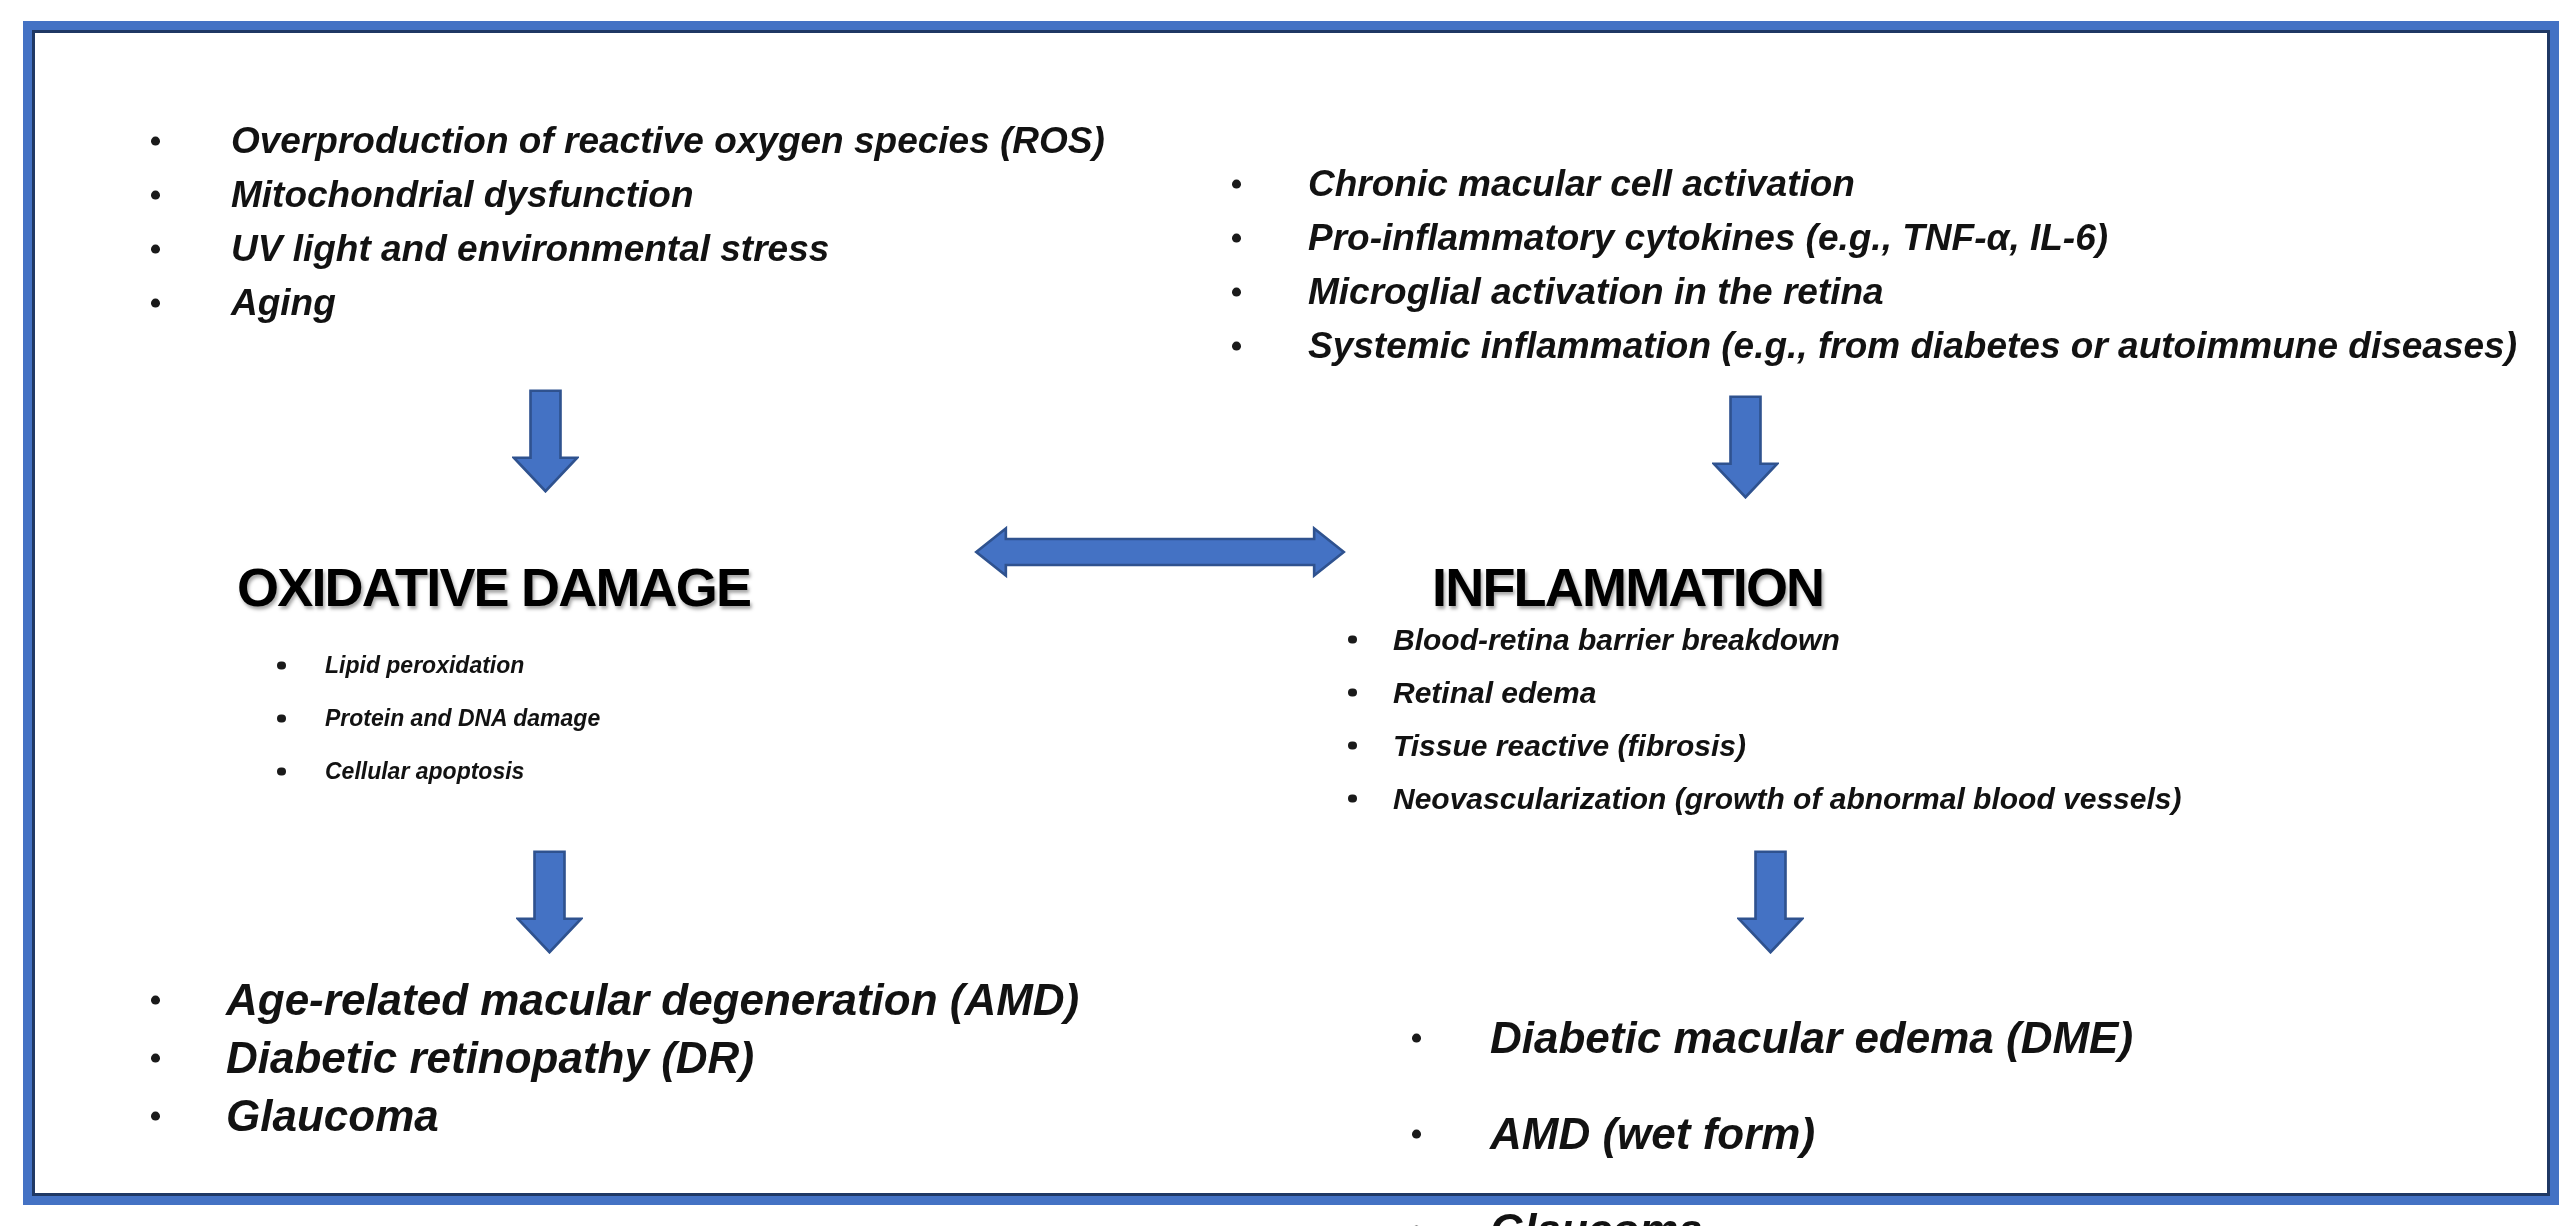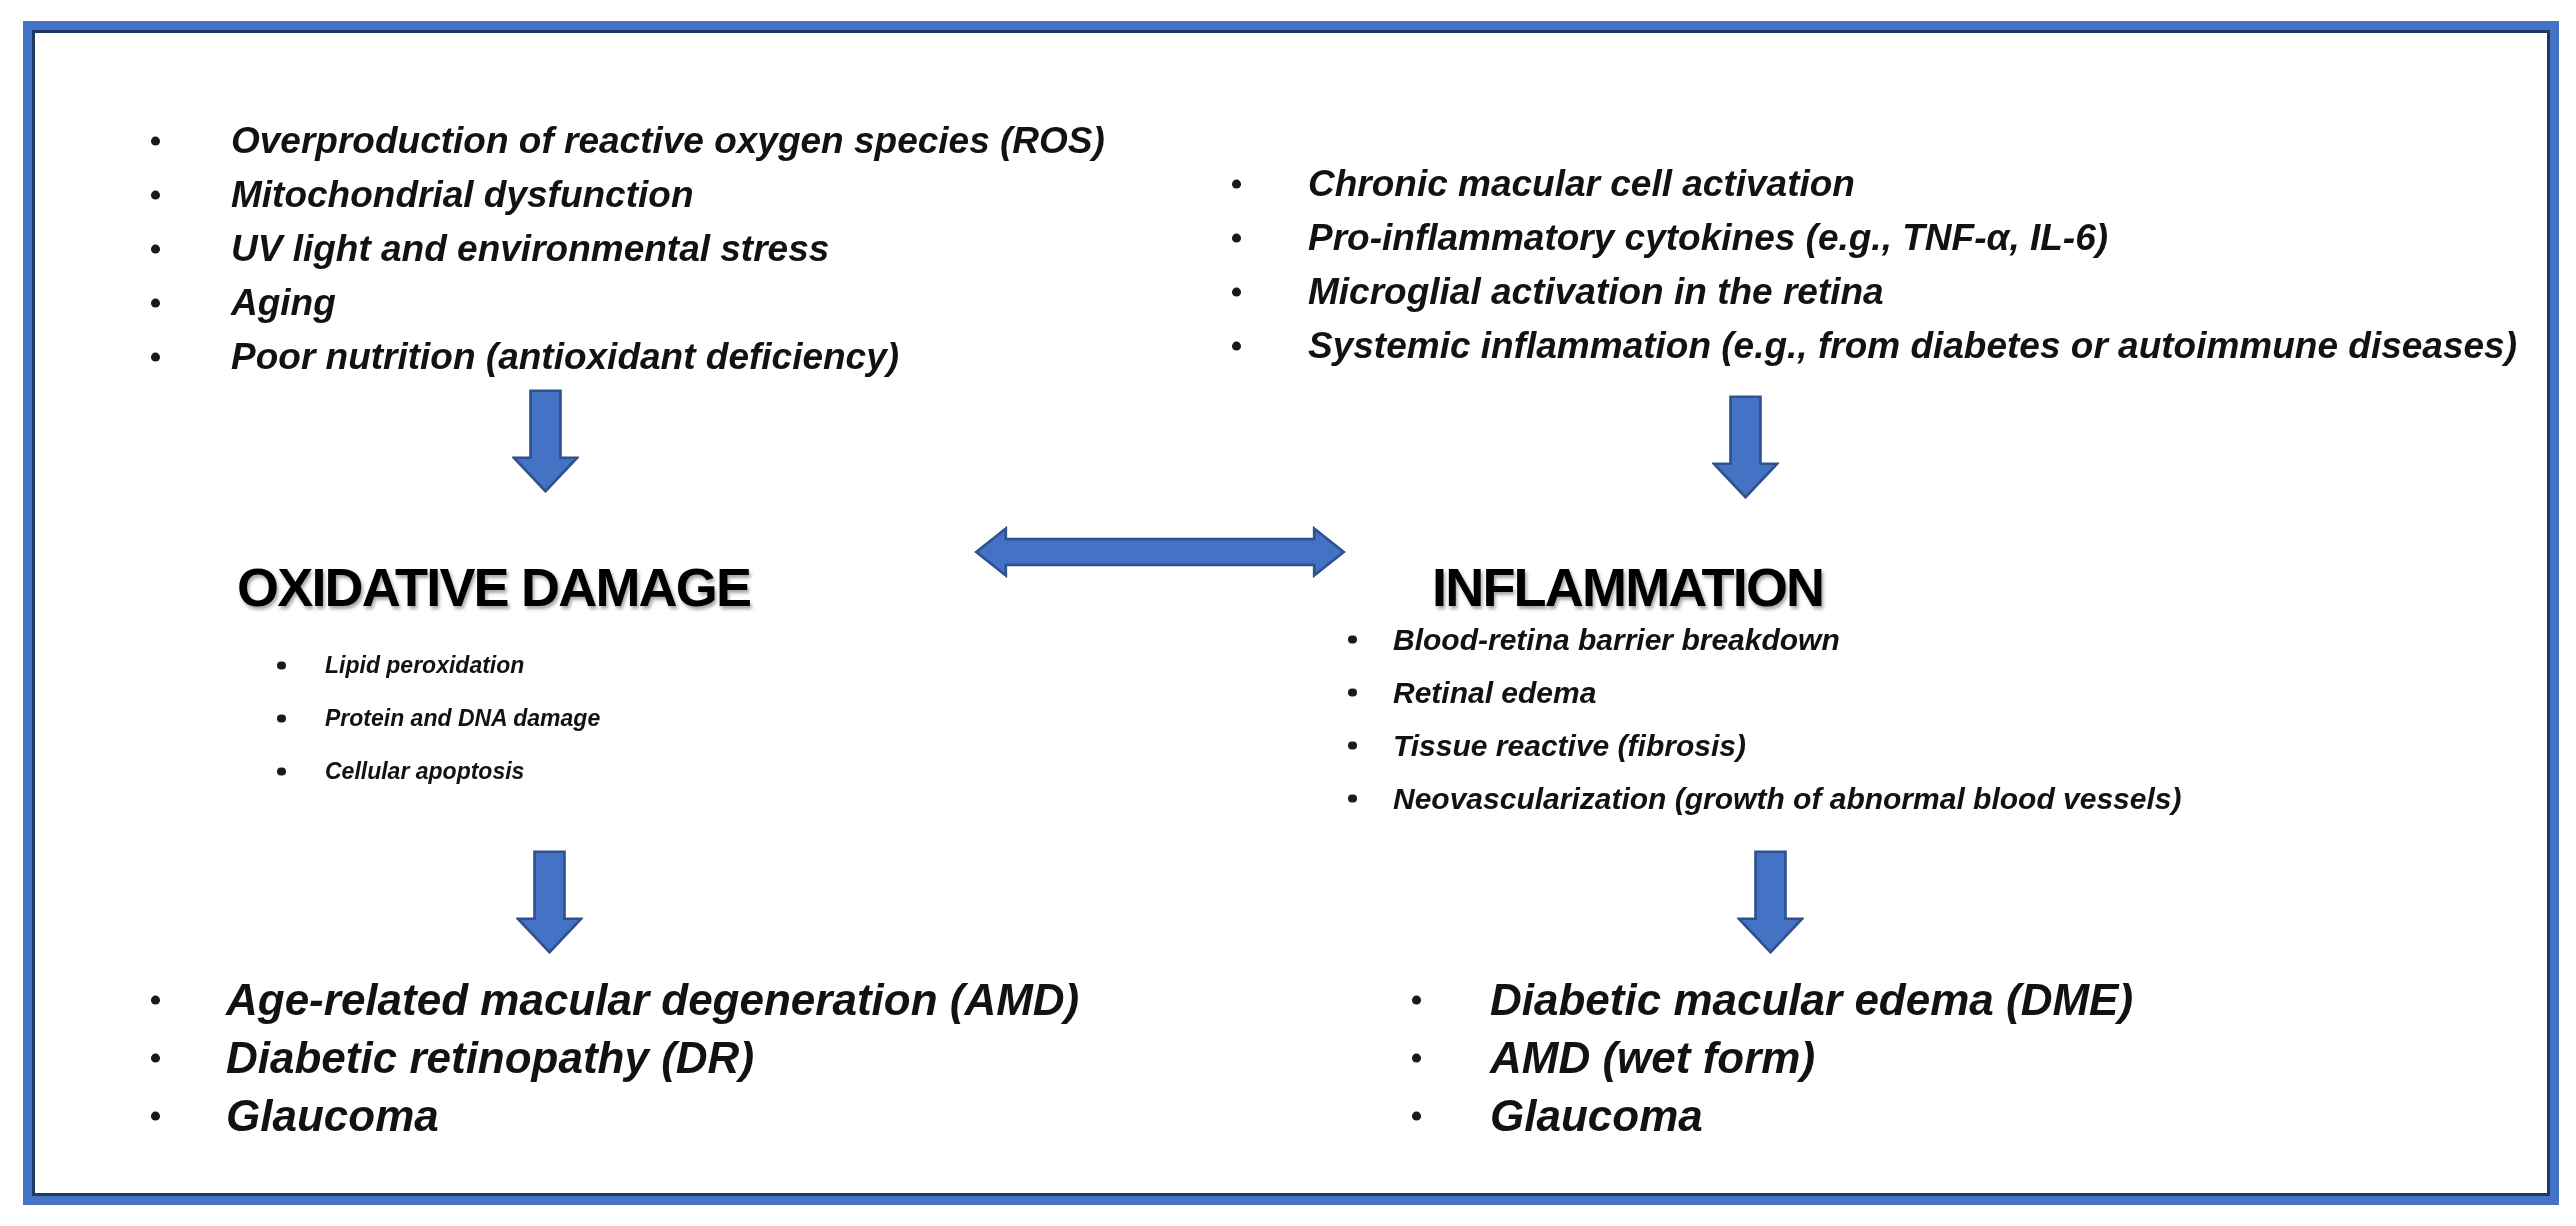--- a/index.html
+++ b/index.html
@@ -32,21 +32,21 @@
   .effects-left  li { line-height:53px; padding-left:48px; }
   .effects-left  li::before { width:8px; height:8px; }
   .effects-right { left:1348px; top:613px; font-size:30px; }
   .effects-right li { line-height:53px; padding-left:45px; }
   .effects-right li::before { width:8px; height:8px; }
 
   .outcomes-left  { left:151px;  top:971px; font-size:44px; }
   .outcomes-left  li { line-height:58px; padding-left:75px; }
   .outcomes-left  li::before { width:10.5px; height:10.5px; }
   .outcomes-right { left:1412px; top:971px; font-size:44px; }
-  .outcomes-right li { line-height:58px; padding-left:78px; }
+  .outcomes-right li { line-height:58px; padding-left:78px;margin-top:38px; }
   .outcomes-right li::before { width:10.5px; height:10.5px; }
 
   .heading {
     position:absolute; top:516px; width:615px; line-height:70px;
     font-weight:800; font-size:54px; letter-spacing:-1.8px; color:#000000;
     text-align:left; white-space:nowrap;
     text-shadow:1.8px 2.6px 3.5px rgba(0,0,0,0.35);
     margin-top:36px;
   }
   .heading-left  { left:237px; }
@@ -62,21 +62,20 @@
 
   <div class="frame">
     <div class="frame-inner"></div>
   </div>
 
   <ul class="blist causes-left">
     <li><span>Overproduction of reactive oxygen species (ROS)</span></li>
     <li><span>Mitochondrial dysfunction</span></li>
     <li><span>UV light and environmental stress</span></li>
     <li><span>Aging</span></li>
-    <li><span>Poor nutrition (antioxidant deficiency)</span></li>
   </ul>
 
   <ul class="blist causes-right">
     <li><span>Chronic macular cell activation</span></li>
     <li><span>Pro-inflammatory cytokines (e.g., TNF-α, IL-6)</span></li>
     <li><span>Microglial activation in the retina</span></li>
     <li><span>Systemic inflammation (e.g., from diabetes or autoimmune diseases)</span></li>
   </ul>
 
   <div class="arrow" style="left:512px; top:389px;">

